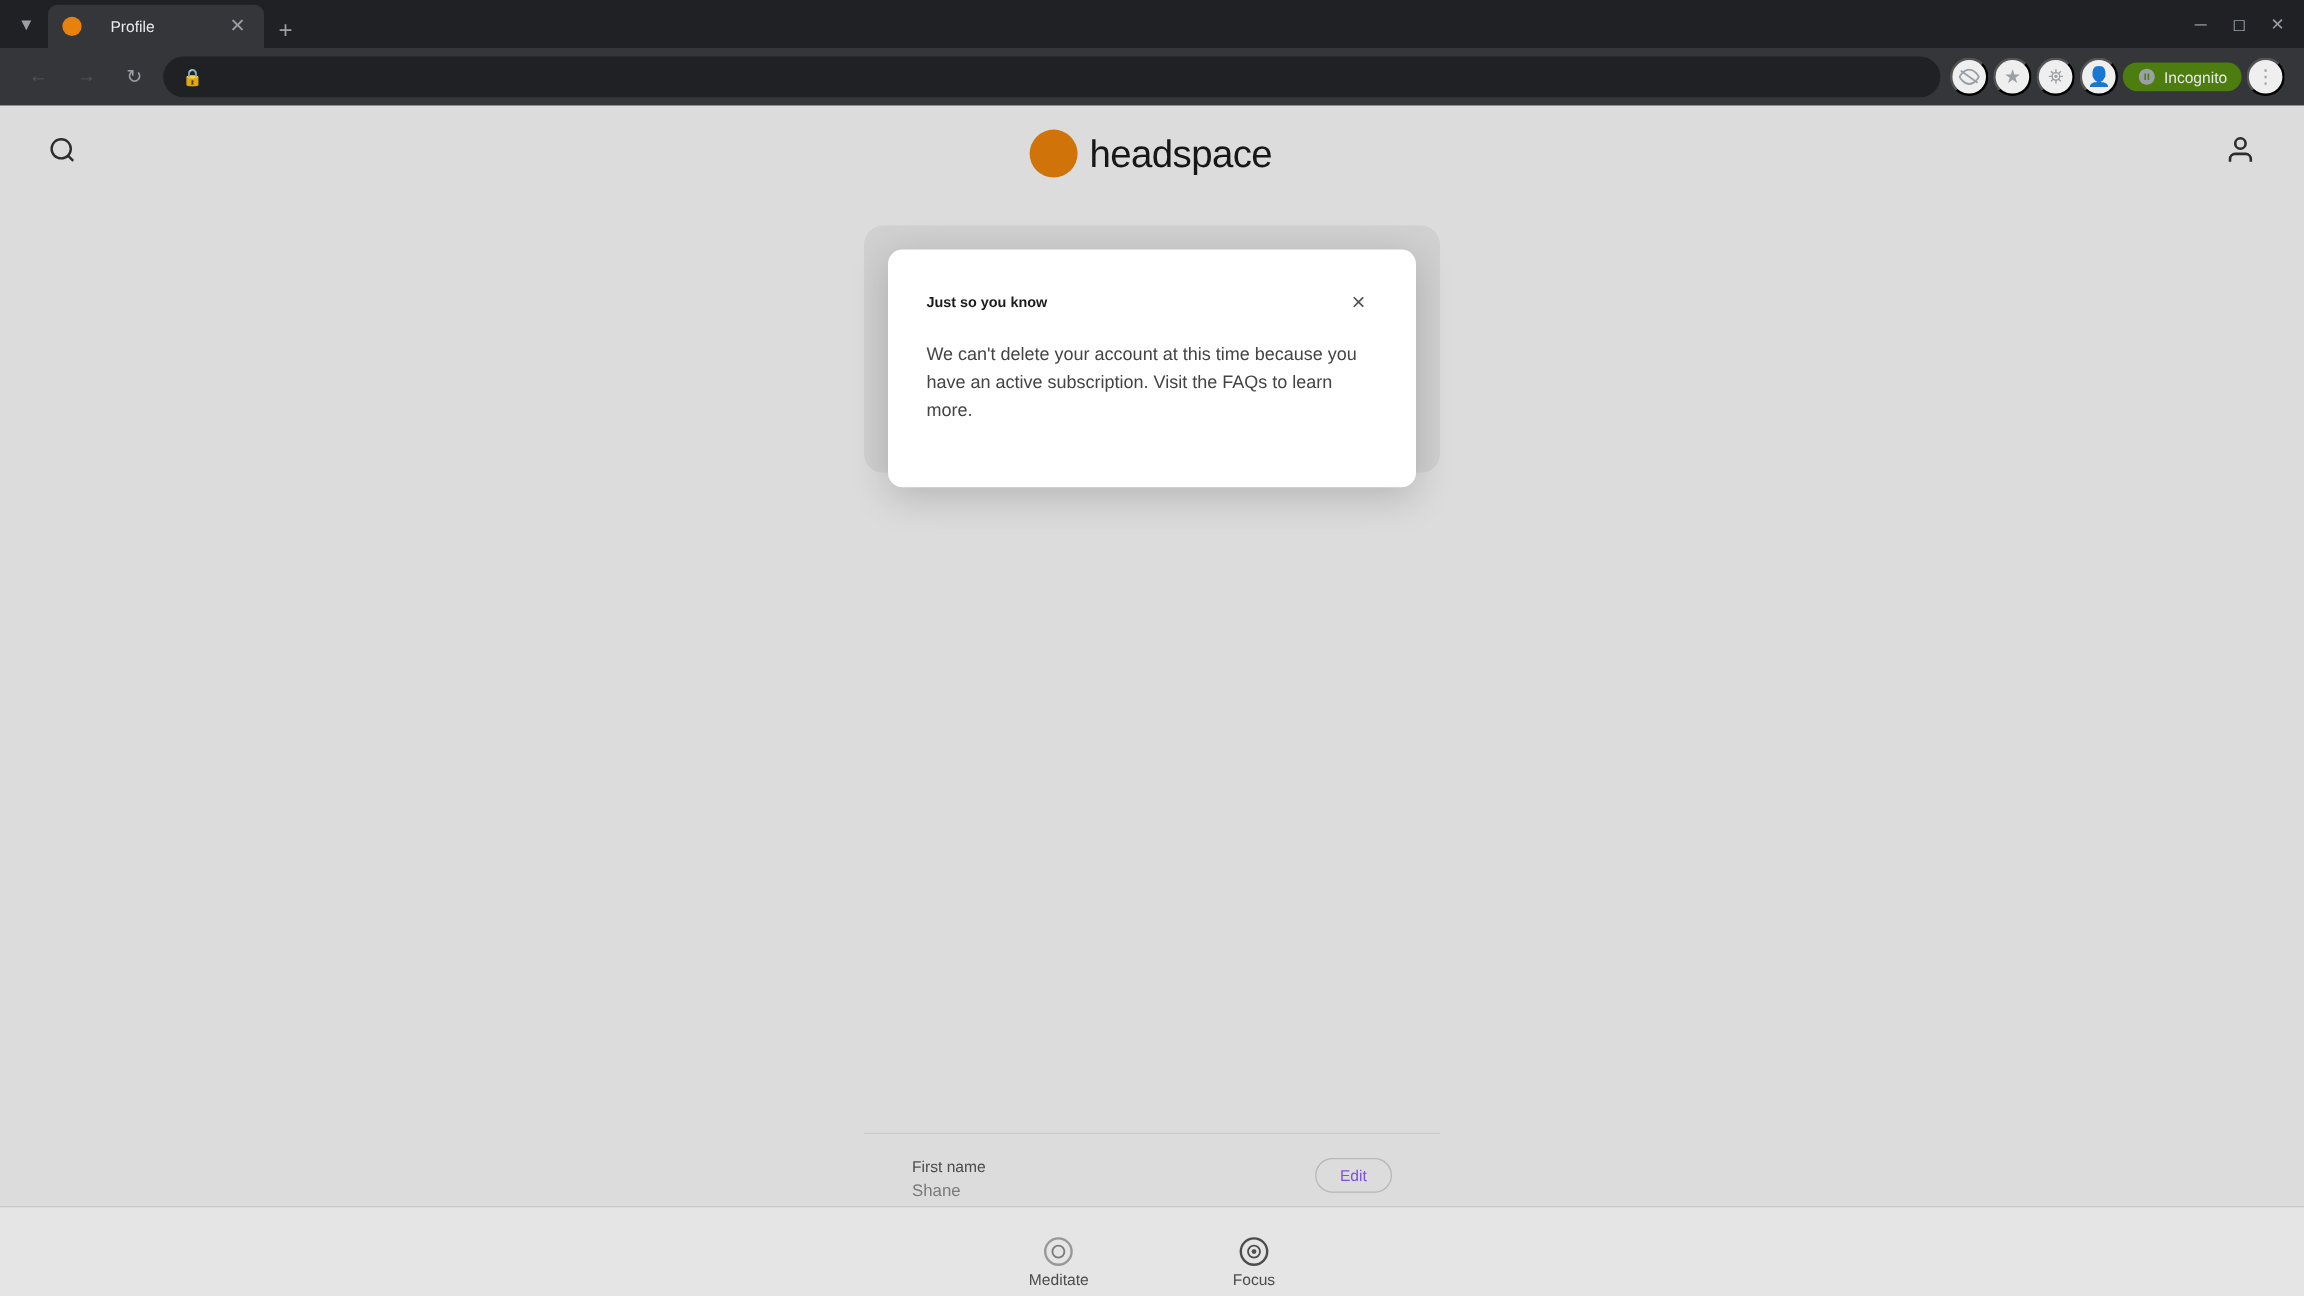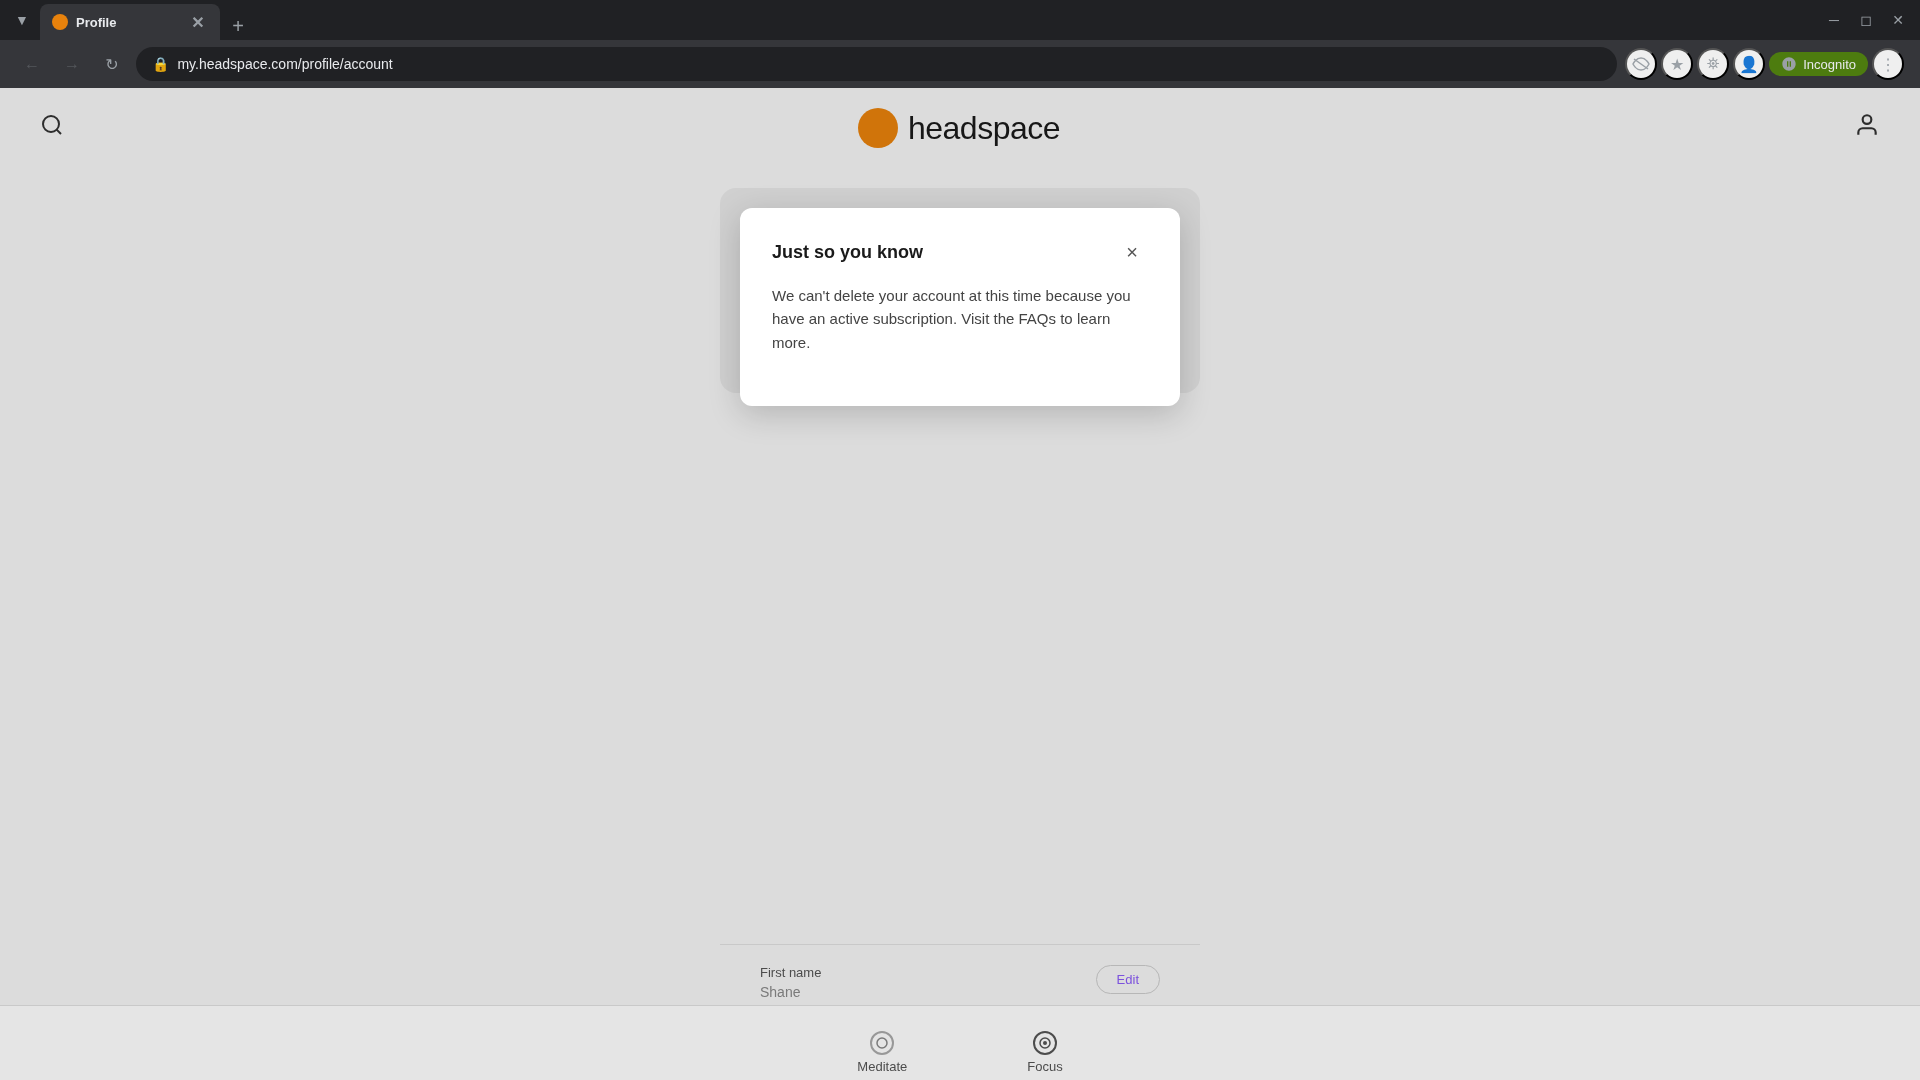--- a/index.html
+++ b/index.html
@@ -5,21 +5,21 @@
     * { margin: 0; padding: 0; box-sizing: border-box; }
     body { font-family: -apple-system, BlinkMacSystemFont, 'Segoe UI', sans-serif; background: #202124; width: 1920px; height: 1080px; overflow: hidden; }
 
     
     .browser-chrome { background: #202124; width: 100%; }
 
     
     .tab-bar { display: flex; align-items: center; height: 40px; padding: 0 8px; gap: 4px; background: #202124; }
     .chrome-btn { background: none; border: none; cursor: pointer; color: #9aa0a6; width: 28px; height: 28px; border-radius: 50%; display: flex; align-items: center; justify-content: center; font-size: 14px; }
     .tab-group { display: flex; align-items: flex-end; height: 40px; flex: 1; }
-    .tab { background: #3c4043; border-radius: 8px 8px 0 0; height: 36px; display: flex; align-items: center; padding: 0 12px; gap: 8px; min-width: 180px; max-width: 240px; position: relative; font-weight: bold; }
+    .tab { background: #3c4043; border-radius: 8px 8px 0 0; height: 36px; display: flex; align-items: center; padding: 0 12px; gap: 24px; min-width: 180px; max-width: 240px; position: relative; }
     .tab.active { background: #35363a; }
     .tab-favicon { width: 16px; height: 16px; border-radius: 50%; background: #e8820c; flex-shrink: 0; }
     .tab-title { color: #e8eaed; font-size: 13px; flex: 1; white-space: nowrap; overflow: hidden; text-overflow: ellipsis; }
     .tab-close { color: #9aa0a6; font-size: 16px; cursor: pointer; width: 20px; height: 20px; display: flex; align-items: center; justify-content: center; border-radius: 50%; }
     .tab-new { color: #9aa0a6; font-size: 20px; cursor: pointer; width: 28px; height: 28px; display: flex; align-items: center; justify-content: center; border-radius: 50%; margin-left: 4px; }
 
     
     .address-bar { background: #35363a; display: flex; align-items: center; height: 48px; padding: 0 16px; gap: 8px; }
     .nav-btn { background: none; border: none; cursor: pointer; color: #9aa0a6; width: 32px; height: 32px; border-radius: 50%; display: flex; align-items: center; justify-content: center; font-size: 16px; }
     .nav-btn.disabled { opacity: 0.3; cursor: default; }
@@ -48,21 +48,21 @@
     
     .cloud-mascot { margin-bottom: 16px; }
     .cloud-svg { width: 90px; height: 70px; }
 
     
     .dialog-overlay { position: absolute; top: 0; left: 0; width: 100%; height: 100%; background: rgba(0,0,0,0.1); display: flex; align-items: flex-start; justify-content: center; padding-top: 120px; z-index: 100; }
 
     
     .dialog { background: #fff; border-radius: 12px; width: 440px; padding: 28px 32px; box-shadow: 0 8px 32px rgba(0,0,0,0.18); position: relative; }
     .dialog-header { display: flex; align-items: center; justify-content: space-between; margin-bottom: 16px; }
-    .dialog-title { font-size: 18px; font-weight: 700; color: #1a1a1a; }
+    .dialog-title { font-size: 12px; font-weight: 700; color: #1a1a1a; }
     .dialog-close { background: none; border: none; cursor: pointer; color: #555; font-size: 20px; width: 32px; height: 32px; display: flex; align-items: center; justify-content: center; border-radius: 50%; }
     .dialog-body { color: #444; font-size: 15px; line-height: 1.55; margin-bottom: 24px; }
     .dialog-actions { display: flex; align-items: center; justify-content: flex-end; gap: 16px; }
     .btn-link { background: none; border: none; cursor: pointer; color: #4a90d9; font-size: 15px; font-weight: 500; text-decoration: none; }
     .btn-cancel { background: #f0f0f0; border: none; border-radius: 24px; padding: 10px 28px; font-size: 15px; font-weight: 500; color: #333; cursor: pointer; }
     .bottom-stats { display: flex; gap: 80px; padding: 20px 0 10px; }
     .bottom-stat { font-size: 13px; color: #777; }
 
     
     .personal-info { background: #f5f5f5; padding: 20px 0 0; }
@@ -96,21 +96,20 @@
     <button class="chrome-btn">◻</button>
     <button class="chrome-btn">✕</button>
   </div>
 
   <div class="address-bar">
     <button class="nav-btn disabled">←</button>
     <button class="nav-btn disabled">→</button>
     <button class="nav-btn">↻</button>
     <div class="url-bar">
       <span class="url-lock">🔒</span>
-      <span class="url-text">my.headspace.com/profile/account</span>
     </div>
     <div class="address-right">
       <button class="addr-icon">
         <svg width="18" height="14" viewBox="0 0 18 14" fill="none">
           <path d="M1 7s3-6 8-6 8 6 8 6-3 6-8 6-8-6-8-6z" stroke="#9aa0a6" stroke-width="1.5" fill="none"></path>
           <line x1="2" y1="2" x2="16" y2="12" stroke="#9aa0a6" stroke-width="1.5"></line>
         </svg>
       </button>
       <button class="addr-icon">★</button>
       <button class="addr-icon">⛯</button>

